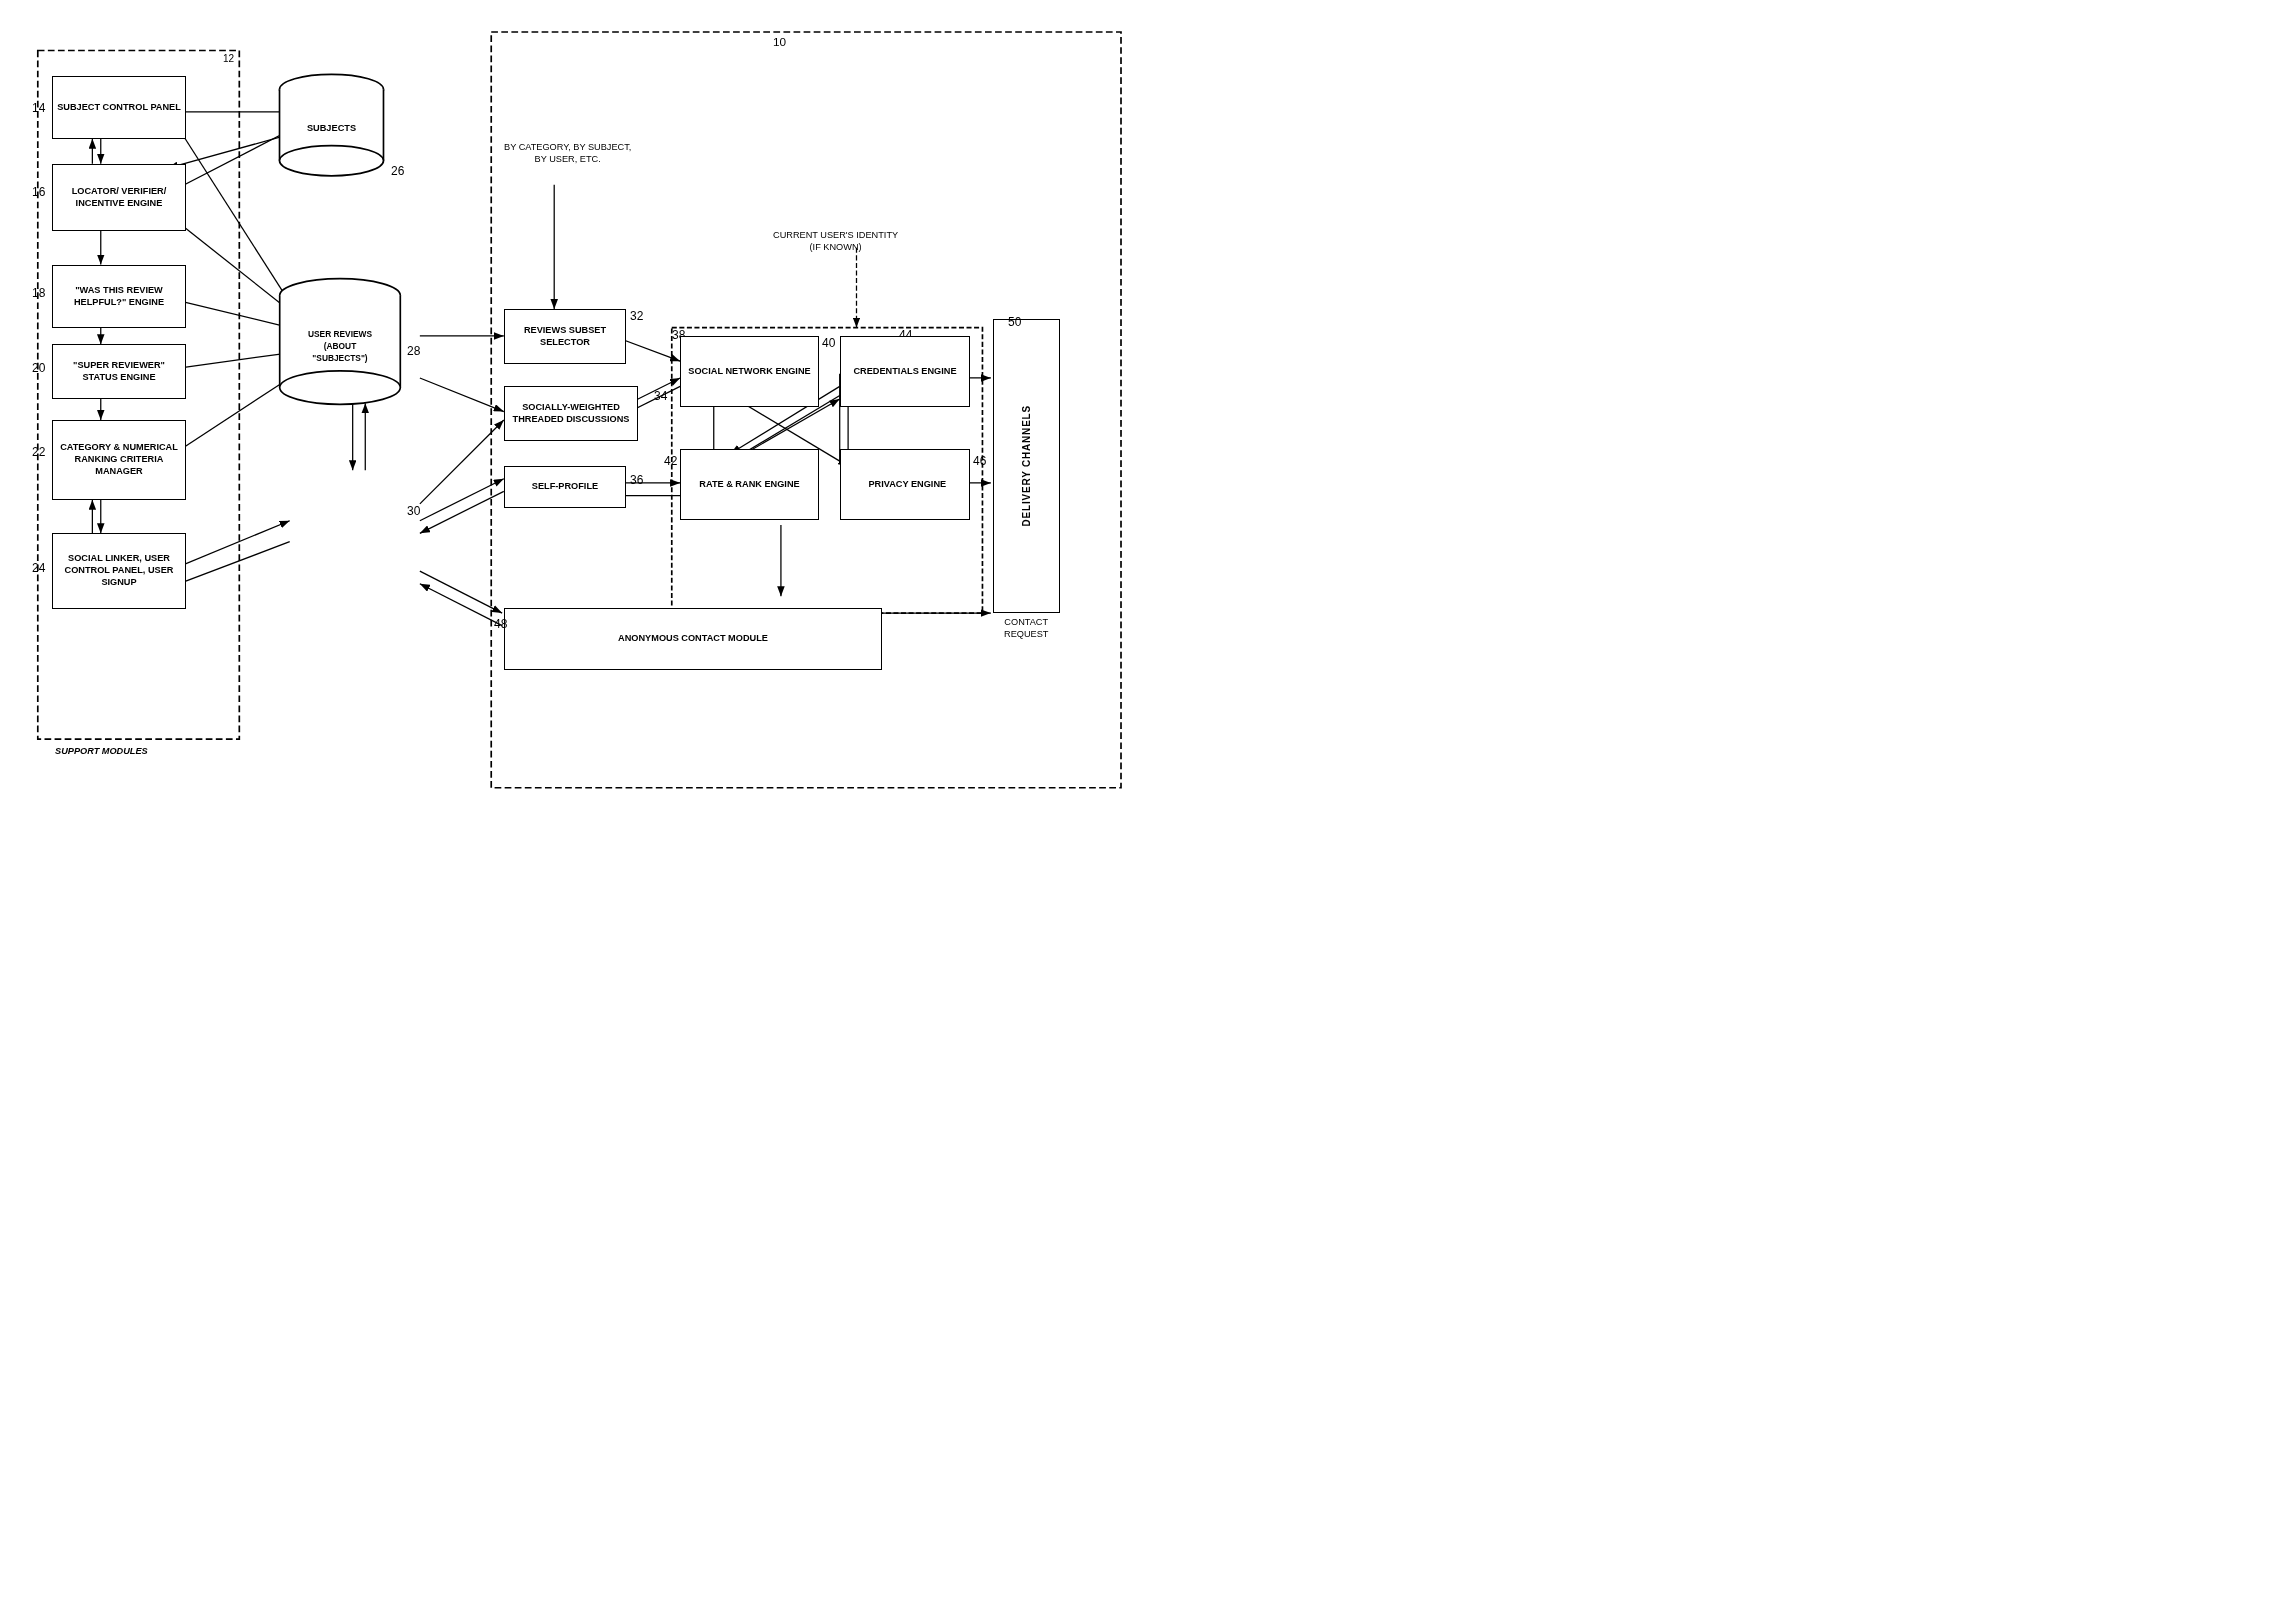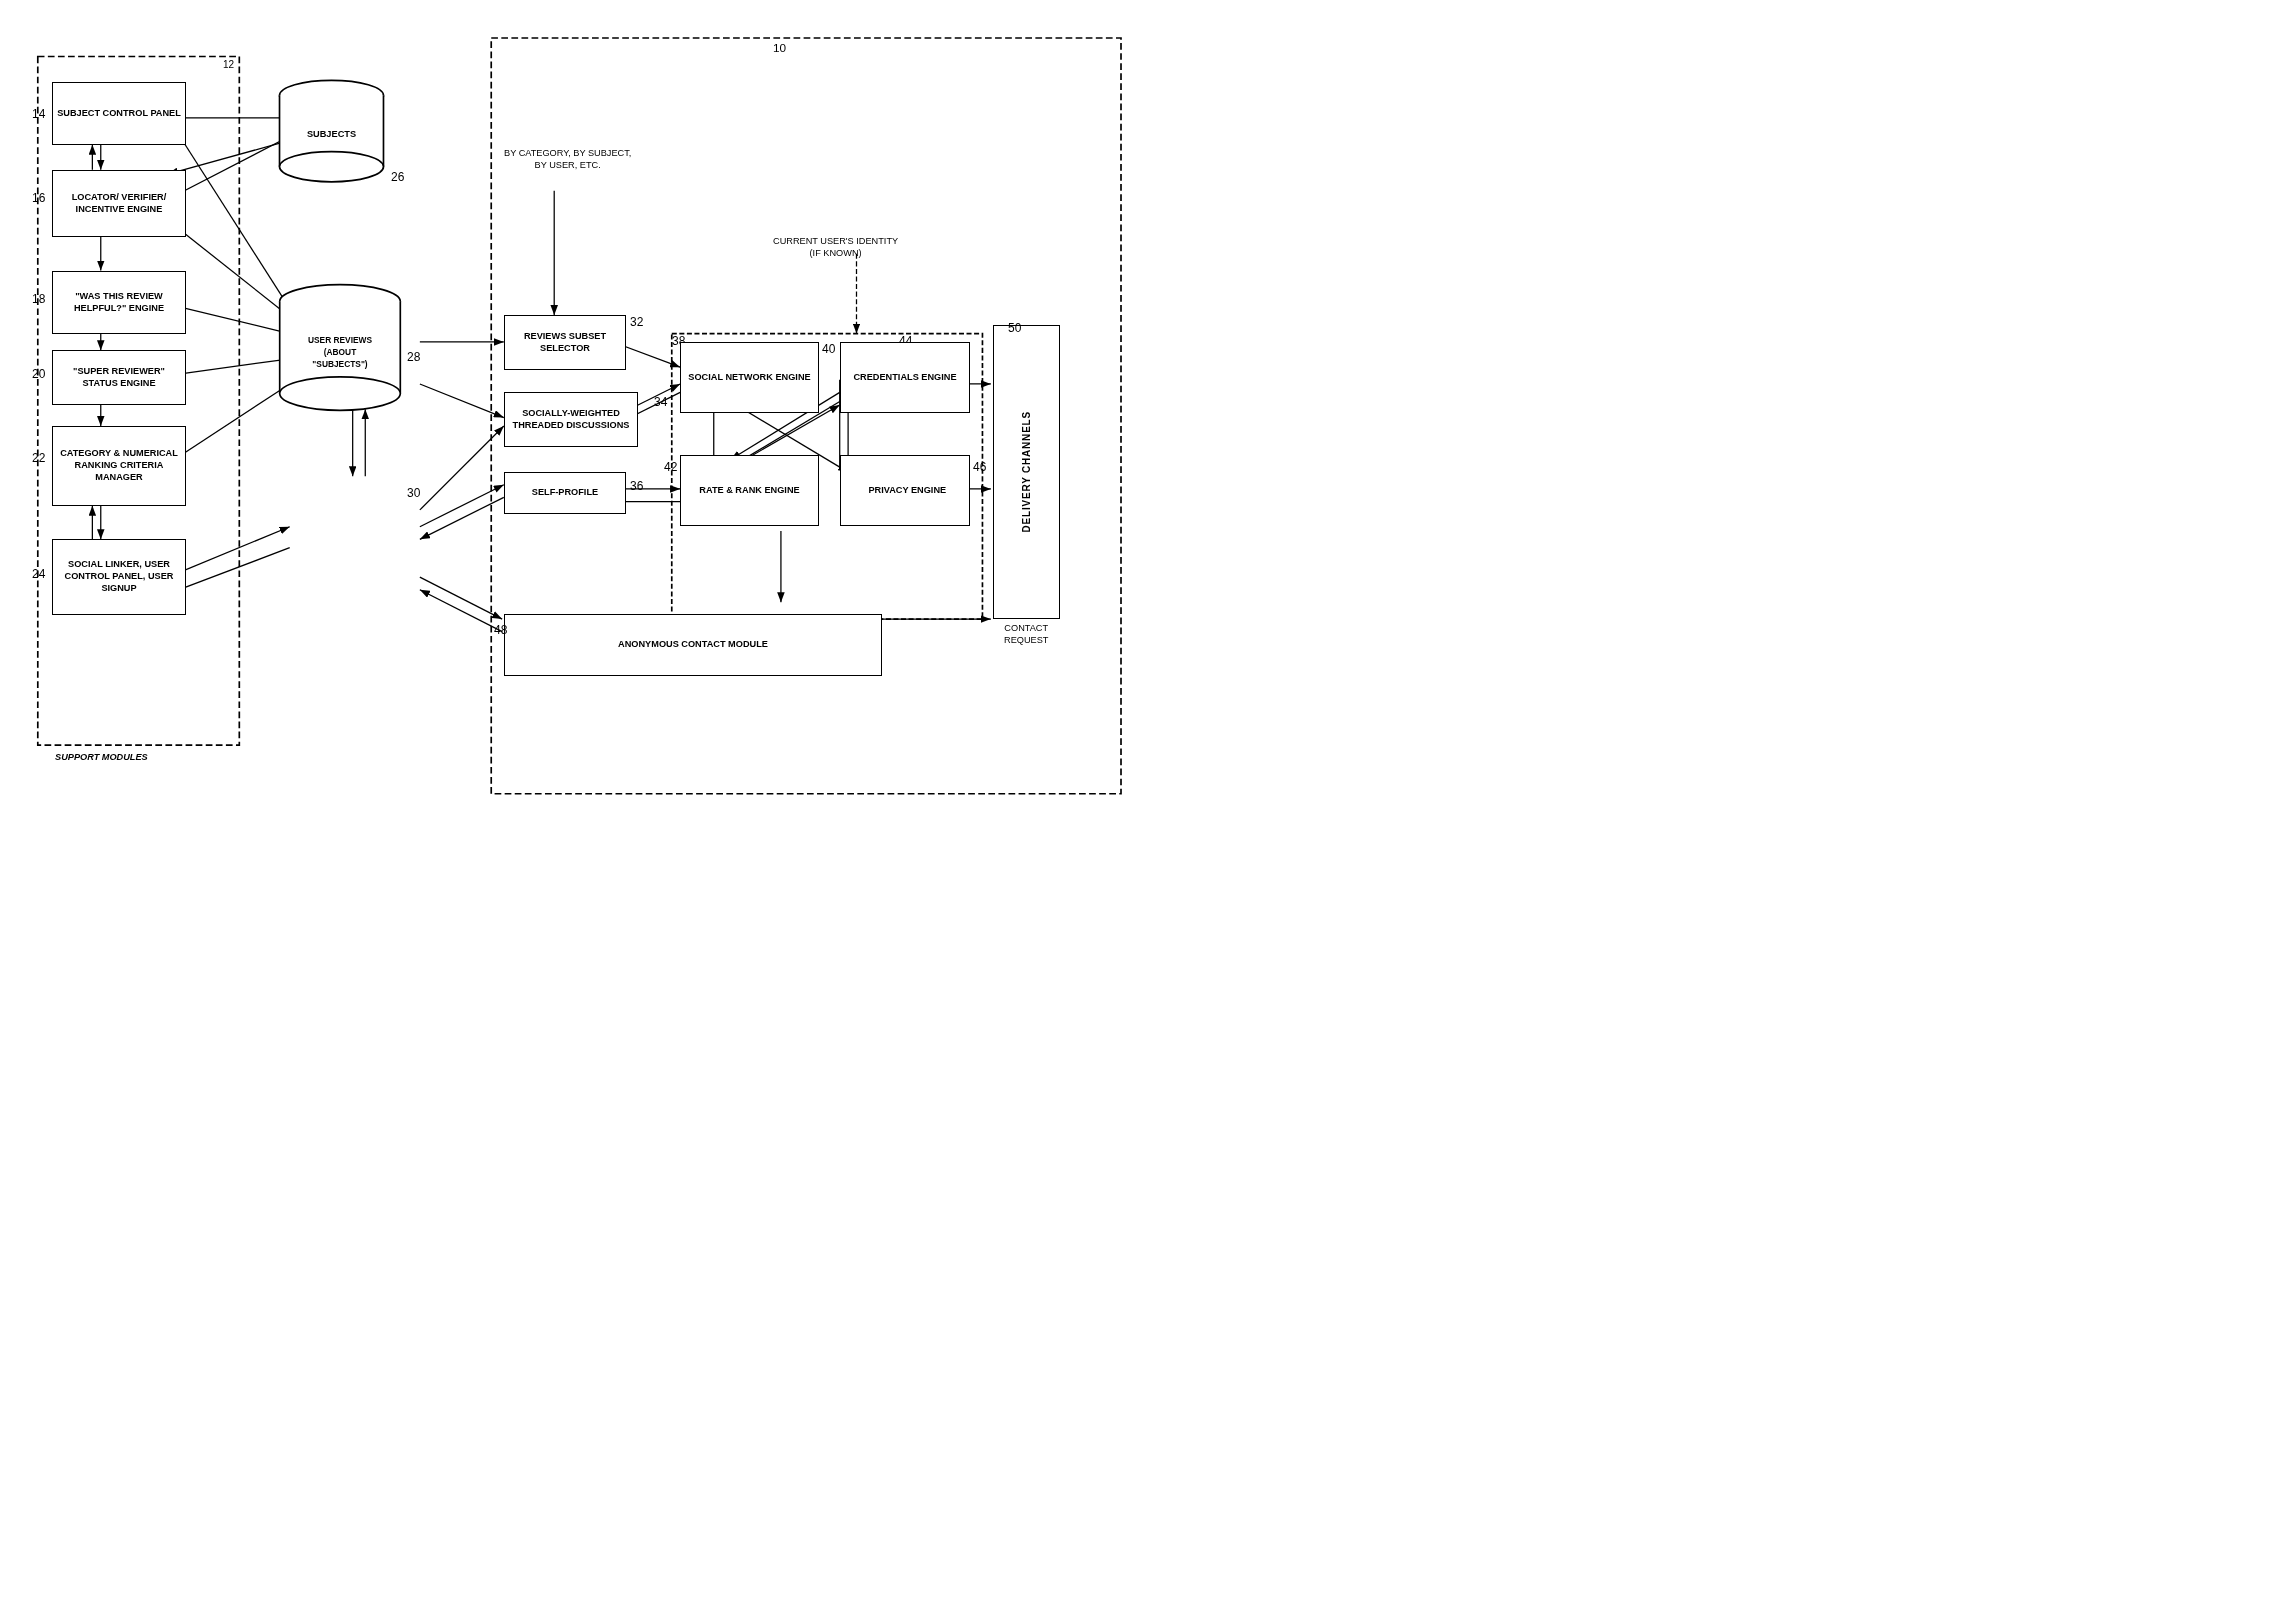--- a/index.html
+++ b/index.html
@@ -9,21 +9,20 @@
       width: 1142px;
       height: 808px;
       overflow: hidden;
       position: relative;
     }
     .diagram {
       position: absolute;
       top: 0; left: 0;
       width: 1142px;
       height: 808px;
-      margin-top: 6px;
     }
     .box {
       position: absolute;
       border: 1.7px solid #000;
       background: #fff;
       display: flex;
       align-items: center;
       justify-content: center;
       text-align: center;
       font-size: 9.2px;
@@ -215,21 +214,21 @@
       <line x1="3" y1="22" x2="3" y2="132" stroke="#000" stroke-width="2"></line>
       <line x1="147" y1="22" x2="147" y2="132" stroke="#000" stroke-width="2"></line>
       <ellipse cx="75" cy="132" rx="72" ry="20" fill="white" stroke="#000" stroke-width="2"></ellipse>
       <text x="75" y="72" text-anchor="middle" font-size="10" font-weight="bold" font-family="Arial">USER REVIEWS</text>
       <text x="75" y="86" text-anchor="middle" font-size="10" font-weight="bold" font-family="Arial">(ABOUT</text>
       <text x="75" y="100" text-anchor="middle" font-size="10" font-weight="bold" font-family="Arial">"SUBJECTS")</text>
     </svg>
   </div>
   <span class="label" style="top:344px; left:407px;">28</span>
 
-  <span class="label" style="top:480px; left:407px;">30</span>
+  <span class="label" style="top:504px; left:407px;">30</span>
 
   <div class="label" style="top:130px; left:504px; font-size:9.2px; white-space:pre-line; text-align:center;">
     <span>BY CATEGORY, BY SUBJECT,
 BY USER, ETC.</span>
   </div>
 
   <div class="box" style="left:504px; top:309px; width:122px; height:55px;">
     <span>REVIEWS SUBSET SELECTOR</span>
   </div>
   <span class="label" style="top:309px; left:630px;">32</span>

